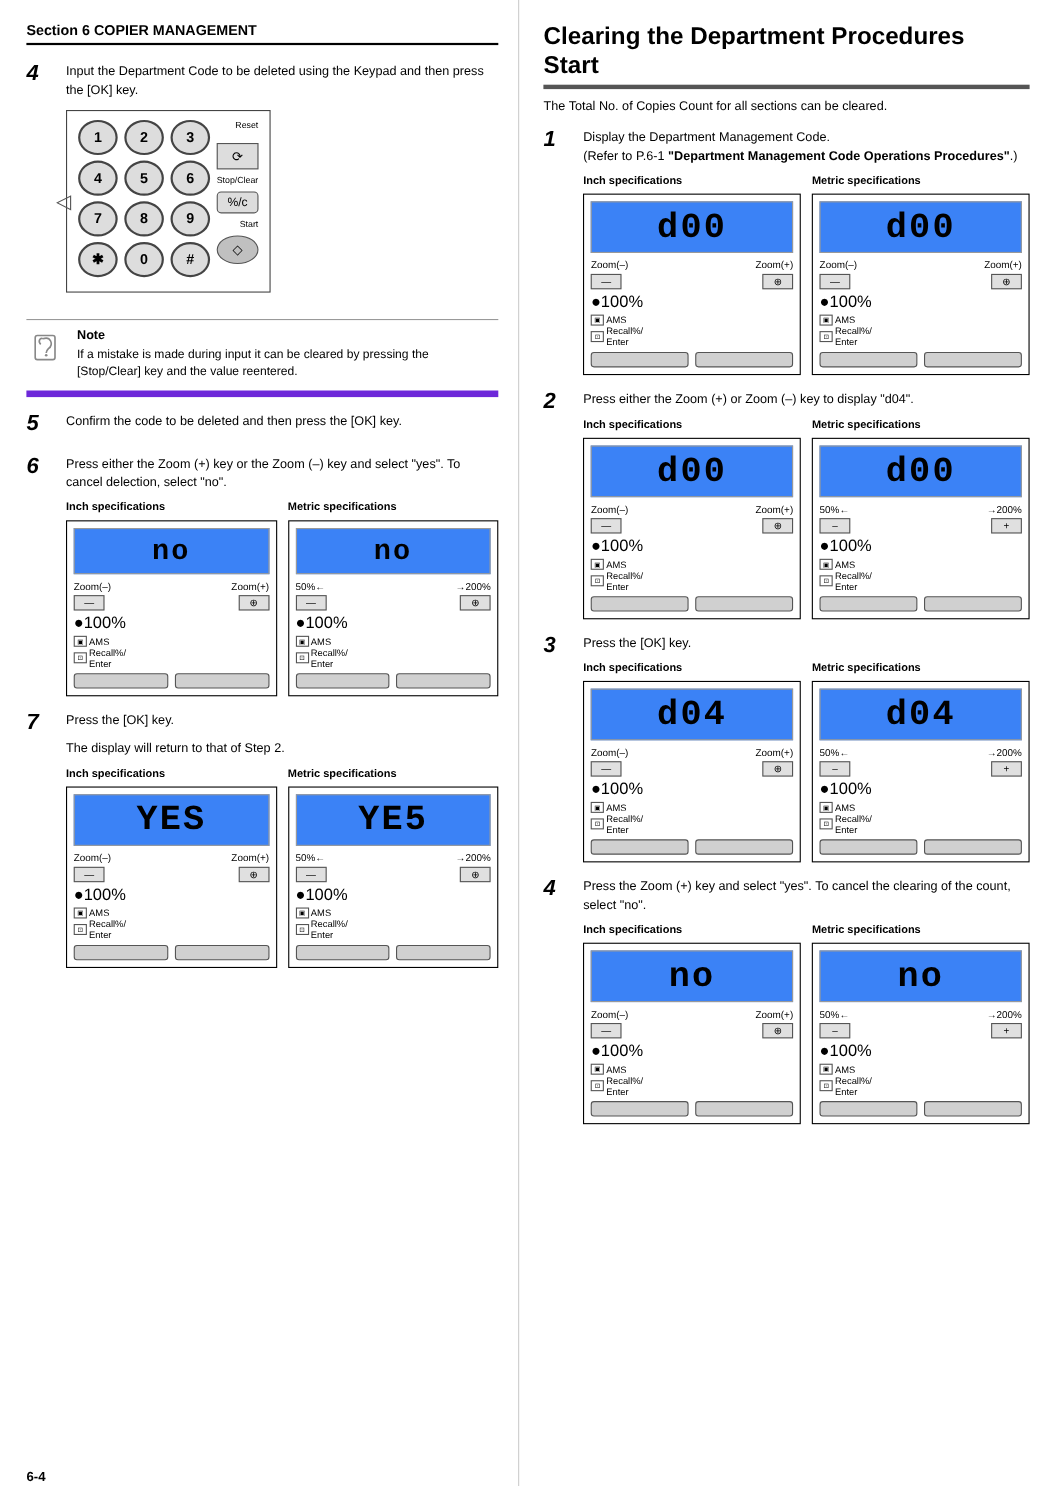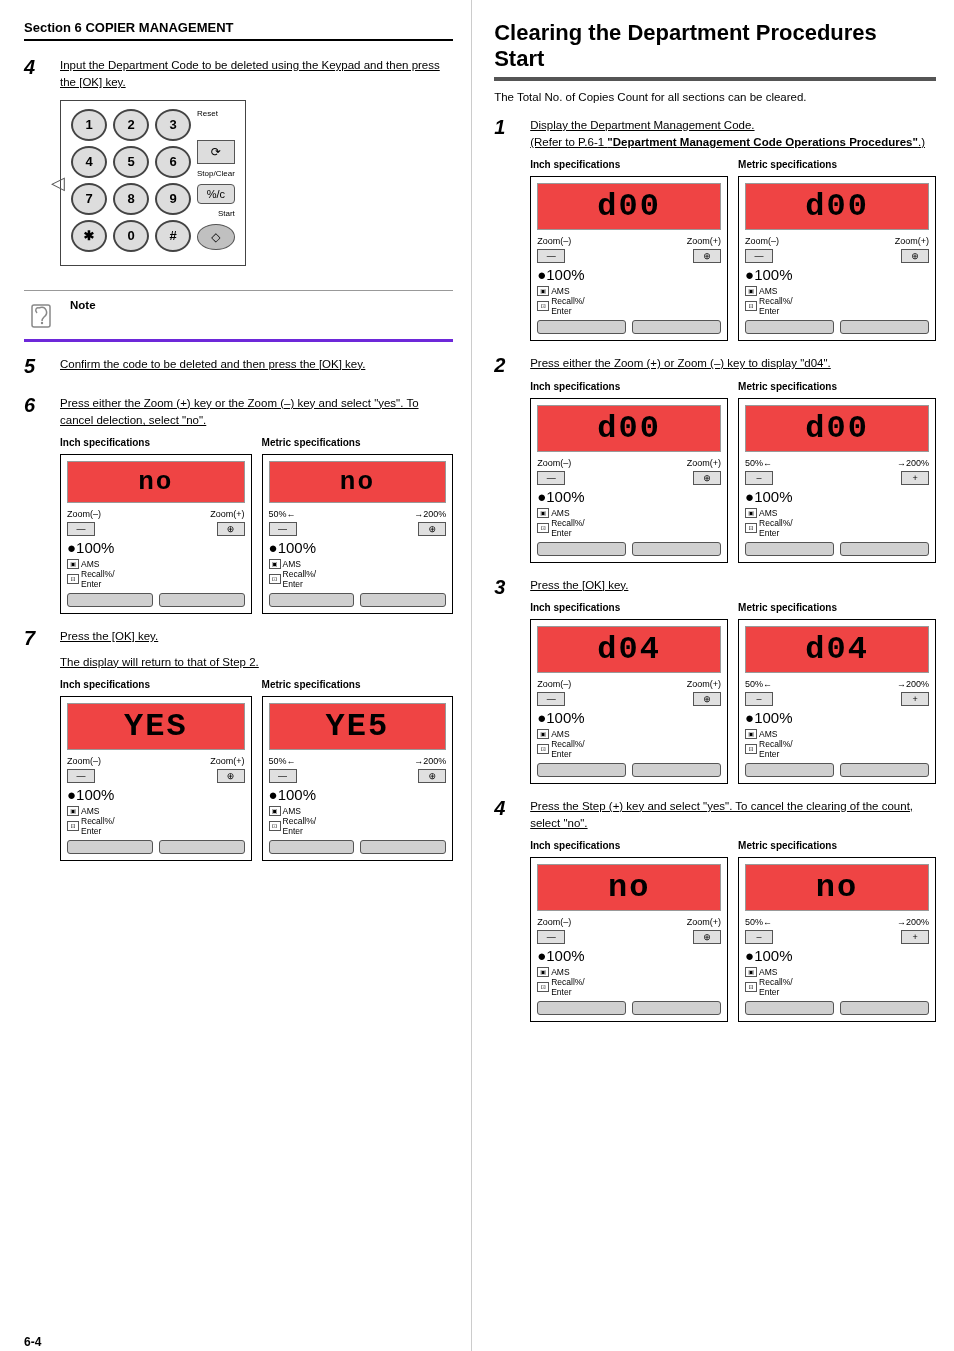--- a/index.html
+++ b/index.html
@@ -46,36 +46,35 @@
       margin-right: 8px;
       line-height: 1;
     }
     .step-content {
       flex: 1;
     }
     .step-text {
       font-size: 11.5px;
       line-height: 1.5;
       margin-bottom: 8px;
-      text-decoration: underline;
     }
     .specs-container {
       display: flex;
       gap: 10px;
       margin-top: 6px;
     }
     .spec-box {
       flex: 1;
       border: 1px solid #000;
       padding: 6px;
       min-height: 110px;
     }
     .display-panel {
       border: 1px solid #999;
-      background: #ef4444;
+      background: #3b82f6;
       padding: 4px 6px;
       margin-bottom: 6px;
       text-align: center;
       font-size: 26px;
       font-weight: bold;
       letter-spacing: 2px;
       font-family: 'Courier New', monospace;
       min-height: 42px;
       display: flex;
       align-items: center;
@@ -137,21 +136,21 @@
       border: 1px solid #555;
       border-radius: 3px;
       height: 14px;
       flex: 1;
       background: #d0d0d0;
     }
     .note-box {
       display: flex;
       align-items: flex-start;
       border-top: 1px solid #999;
-      border-bottom: 3px solid #6d28d9;
+      border-bottom: 6px solid #6d28d9;
       padding: 8px 4px;
       margin: 10px 0 14px 0;
       gap: 10px;
     }
     .note-icon {
       width: 32px;
       height: 32px;
       flex-shrink: 0;
     }
     .note-content { flex: 1; }
@@ -272,21 +271,21 @@
             </div>
 
             <div class="copier-key-row">
               <div class="ckey">✱</div>
               <div class="ckey">0</div>
               <div class="ckey">#</div>
             </div>
           </div>
 
           <div class="right-side-keys">
-            <div style="font-size:8px; text-align:left; margin-bottom:17px;">Reset</div>
+            <div style="font-size:8px; text-align:right; margin-bottom:7px;">Reset</div>
             <div class="rkey" style="font-size:12px; padding:4px 8px;">⟳</div>
             <div style="font-size:8px; text-align:right; margin-bottom:1px; white-space:nowrap;">Stop/Clear</div>
             <div class="rkey" style="font-size:11px; padding:3px 7px; border-radius:4px;">%/c</div>
             <div style="font-size:8px; text-align:right; margin-bottom:1px;">Start</div>
             <div class="rkey start-r" style="font-size:12px; padding:5px 9px; border-radius:50%; text-align:center;">◇</div>
           </div>
         </div>
       </div>
     </div>
 
@@ -294,20 +293,21 @@
       <div class="note-icon">
         <svg viewBox="0 0 32 32" width="32" height="32">
           <rect x="4" y="6" width="18" height="22" rx="2" fill="none" stroke="#888" stroke-width="1.5"></rect>
           <path d="M9 14 Q7 12 8 10 Q9 8 11 9" fill="none" stroke="#888" stroke-width="1.5"></path>
           <path d="M11 9 Q16 7 18 11 Q20 15 16 18 Q14 20 14 22" fill="none" stroke="#888" stroke-width="1.5"></path>
           <circle cx="14" cy="24" r="1.2" fill="#888"></circle>
         </svg>
       </div>
       <div class="note-content">
         <div class="note-title">Note</div>
+        <div class="note-text">If a mistake is made during input it can be cleared by pressing the [Stop/Clear] key and the value reentered.</div>
       </div>
     </div>
 
     <div class="step-row">
       <div class="step-number">5</div>
       <div class="step-content">
         <div class="step-text">Confirm the code to be deleted and then press the [OK] key.</div>
       </div>
     </div>
 
@@ -617,21 +617,21 @@
               <div class="bottom-btn"></div>
             </div>
           </div>
         </div>
       </div>
     </div>
 
     <div class="step-row" style="margin-top:12px;">
       <div class="step-number">4</div>
       <div class="step-content">
-        <div class="step-text">Press the Step (+) key and select "yes". To cancel the clearing of the count, select "no".</div>
+        <div class="step-text">Press the Zoom (+) key and select "yes". To cancel the clearing of the count, select "no".</div>
         <div class="specs-header-row">
           <div class="sh">Inch specifications</div>
           <div class="sh">Metric specifications</div>
         </div>
         <div class="specs-container">
           <div class="spec-box">
             <div class="display-panel large">no</div>
             <div class="zoom-row">
               <span>Zoom(–)</span>
               <span>Zoom(+)</span>

